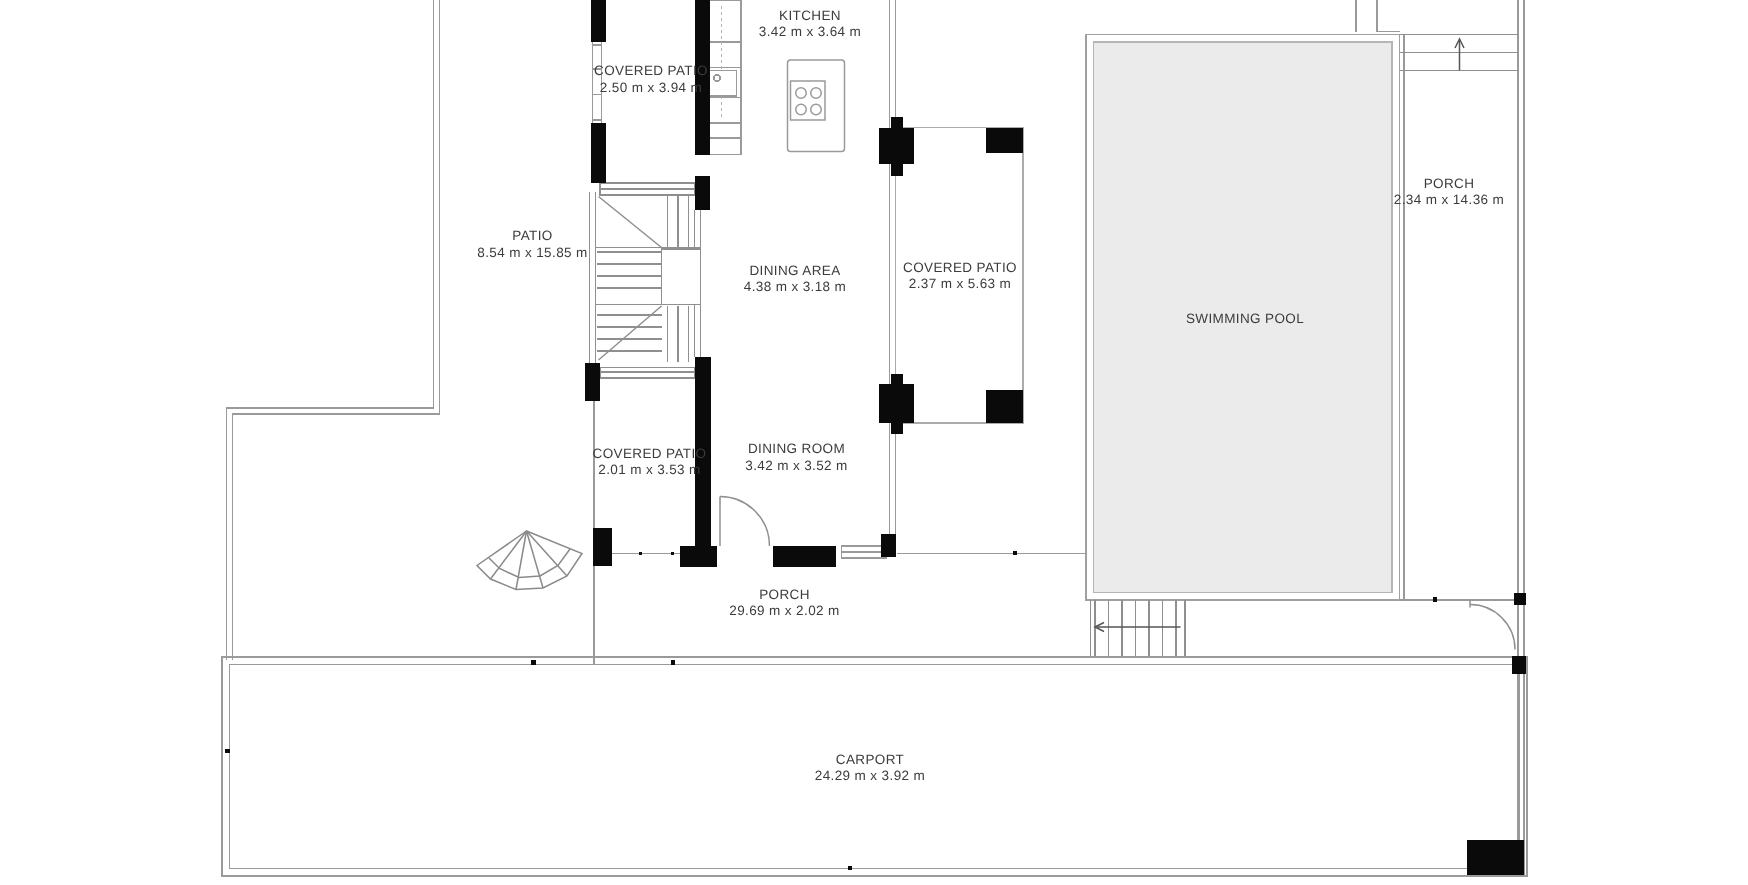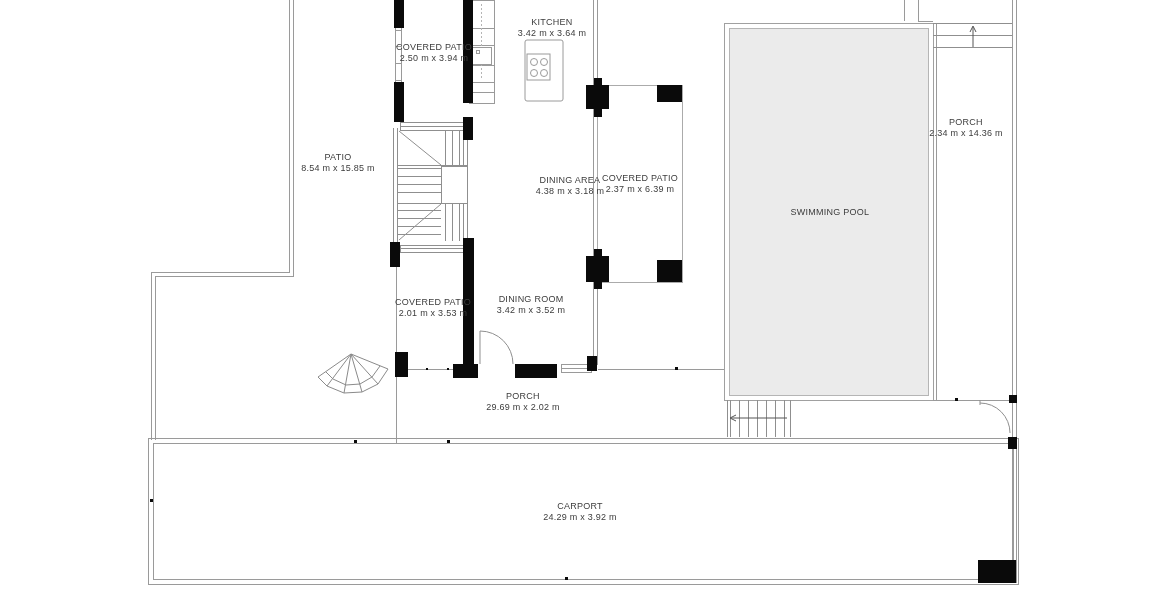--- a/index.html
+++ b/index.html
@@ -224,39 +224,39 @@
       <rect x="447" y="440" width="3" height="3"></rect>
       <rect x="565" y="577" width="3" height="3"></rect>
       <rect x="150" y="499" width="3" height="3"></rect>
       <rect x="675" y="367" width="3" height="3"></rect>
       <rect x="426" y="368" width="2" height="2"></rect>
       <rect x="447" y="368" width="2" height="2"></rect>
       <rect x="955" y="398" width="3" height="3"></rect>
     </g>
   </svg>
 
-  <div class="room-label" style="left:540px;top:17px;margin-left:12px;">
+  <div class="room-label" style="left:540px;top:5px;">
     <span class="rname">KITCHEN</span>
     <span class="rdims">3.42 m x 3.64 m</span>
   </div>
   <div class="room-label" style="left:434px;top:42px;">
     <span class="rname">COVERED PATIO</span>
     <span class="rdims">2.50 m x 3.94 m</span>
   </div>
-  <div class="room-label" style="left:338px;top:152px;">
+  <div class="room-label" style="left:355px;top:152px;">
     <span class="rname">PATIO</span>
     <span class="rdims">8.54 m x 15.85 m</span>
   </div>
-  <div class="room-label" style="left:530px;top:175px;margin-left:40px;">
+  <div class="room-label" style="left:530px;top:175px;">
     <span class="rname">DINING AREA</span>
     <span class="rdims">4.38 m x 3.18 m</span>
   </div>
   <div class="room-label" style="left:640px;top:173px;">
     <span class="rname">COVERED PATIO</span>
-    <span class="rdims">2.37 m x 6.39 m</span>
+    <span class="rdims">2.37 m x 5.63 m</span>
   </div>
   <div class="room-label" style="left:830px;top:207px;">
     <span class="rname">SWIMMING POOL</span>
   </div>
   <div class="room-label" style="left:966px;top:117px;">
     <span class="rname">PORCH</span>
     <span class="rdims">2.34 m x 14.36 m</span>
   </div>
   <div class="room-label" style="left:433px;top:297px;">
     <span class="rname">COVERED PATIO</span>

